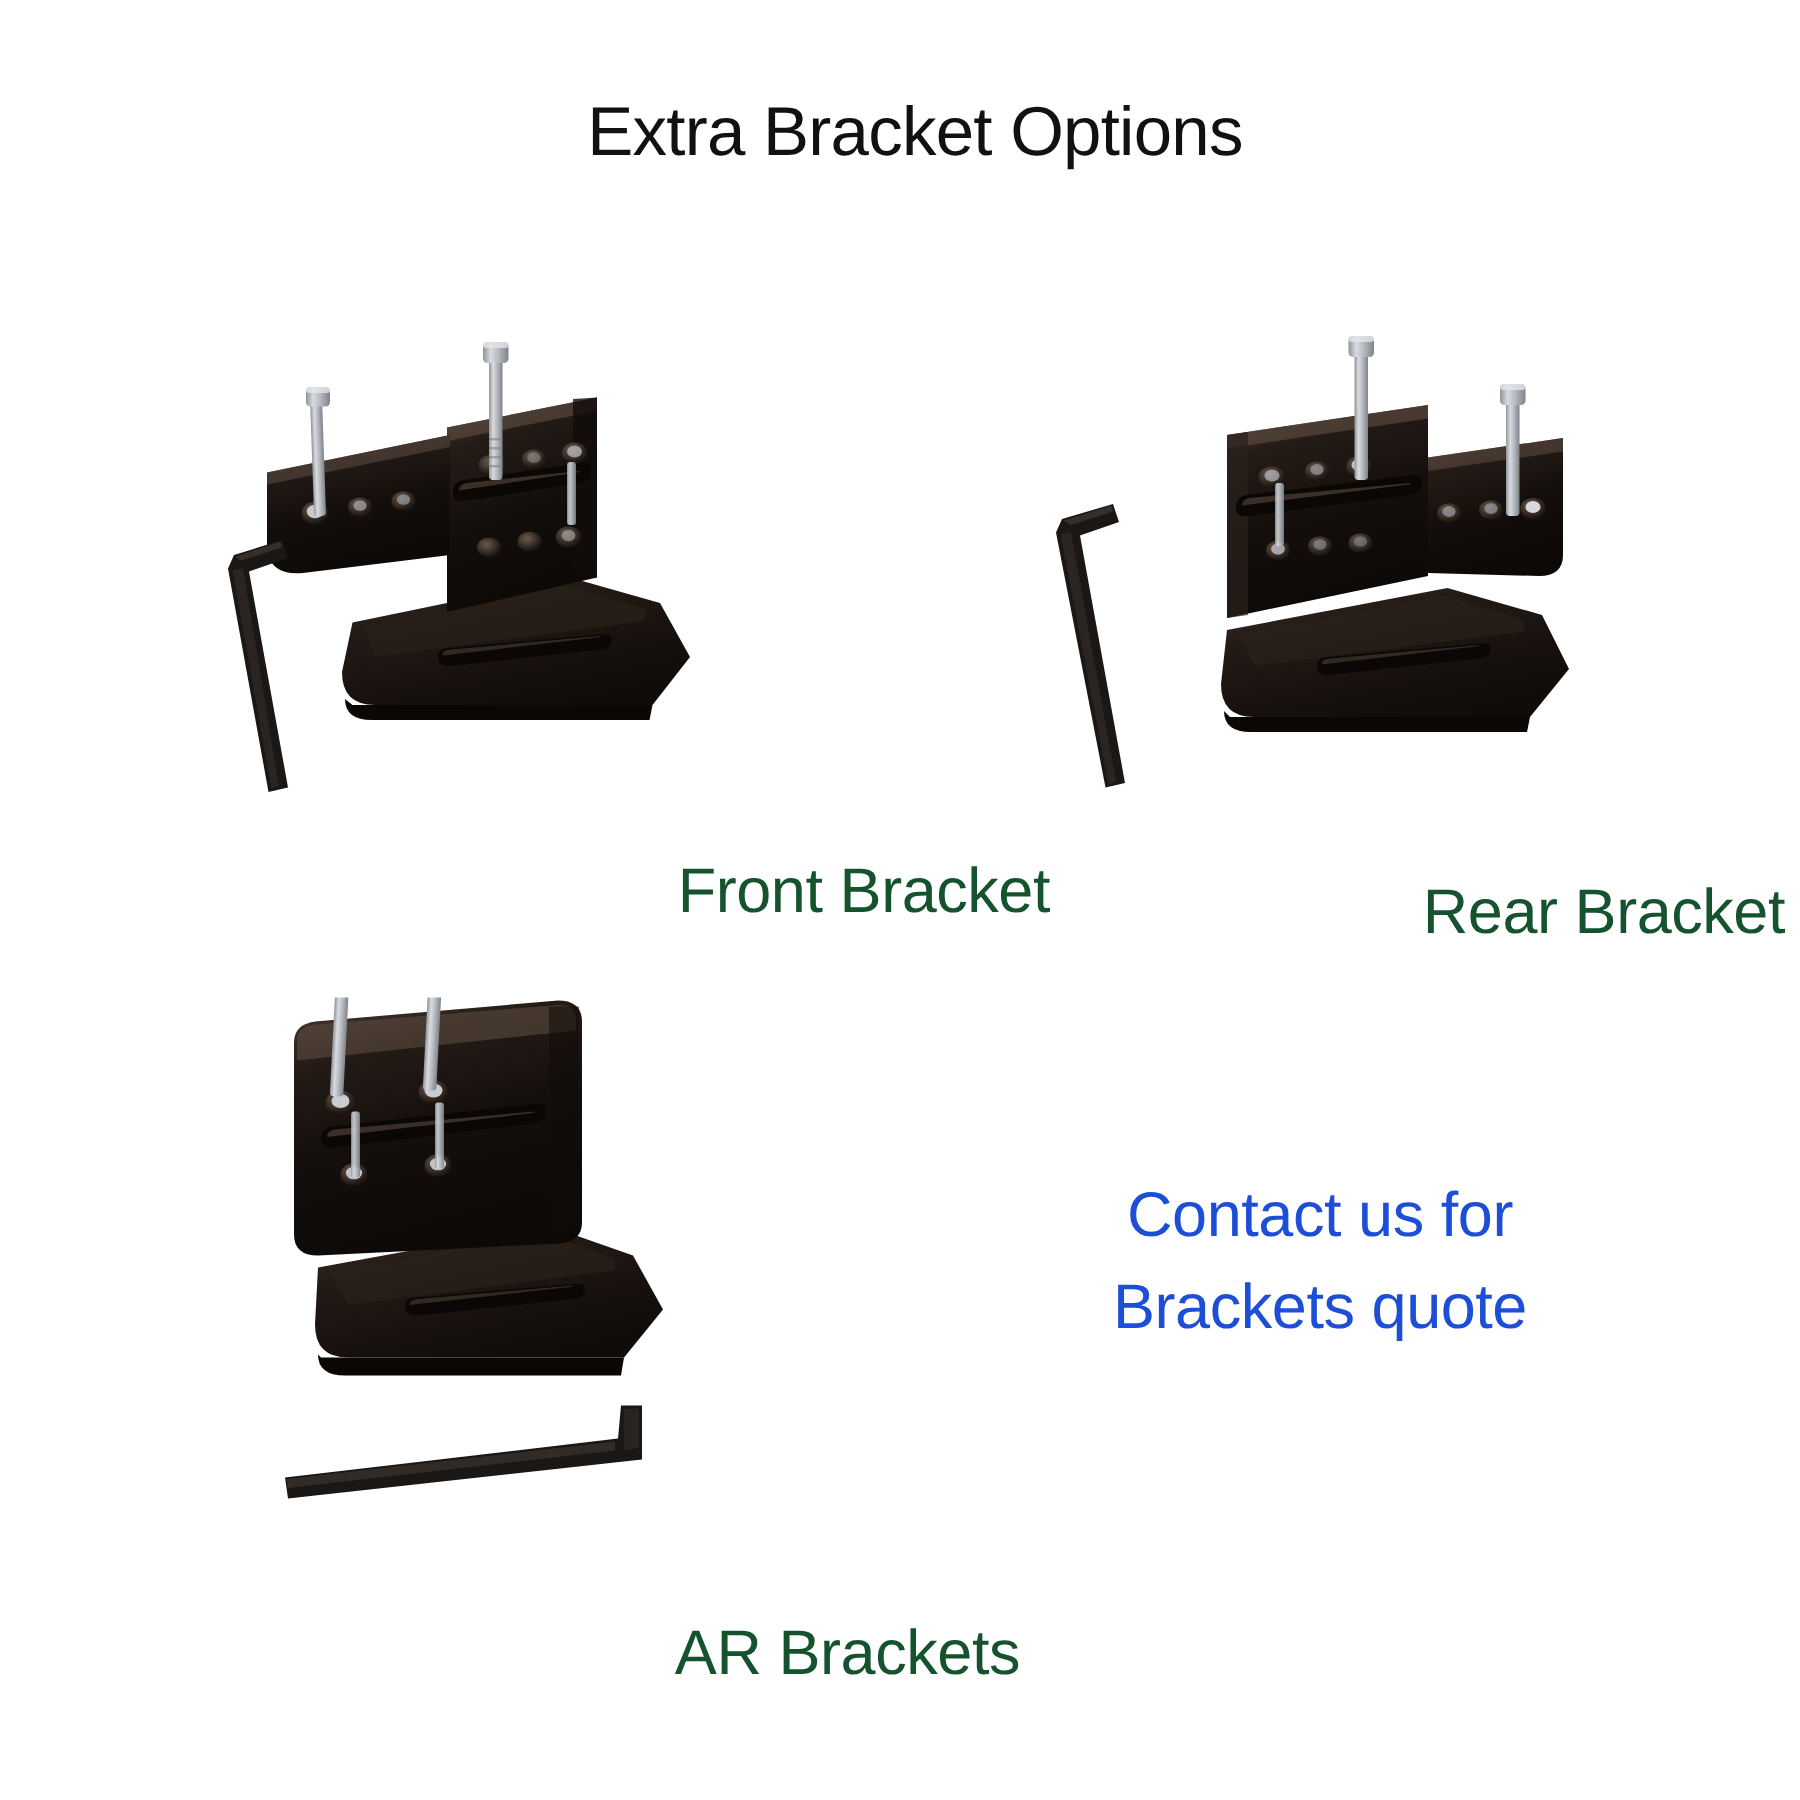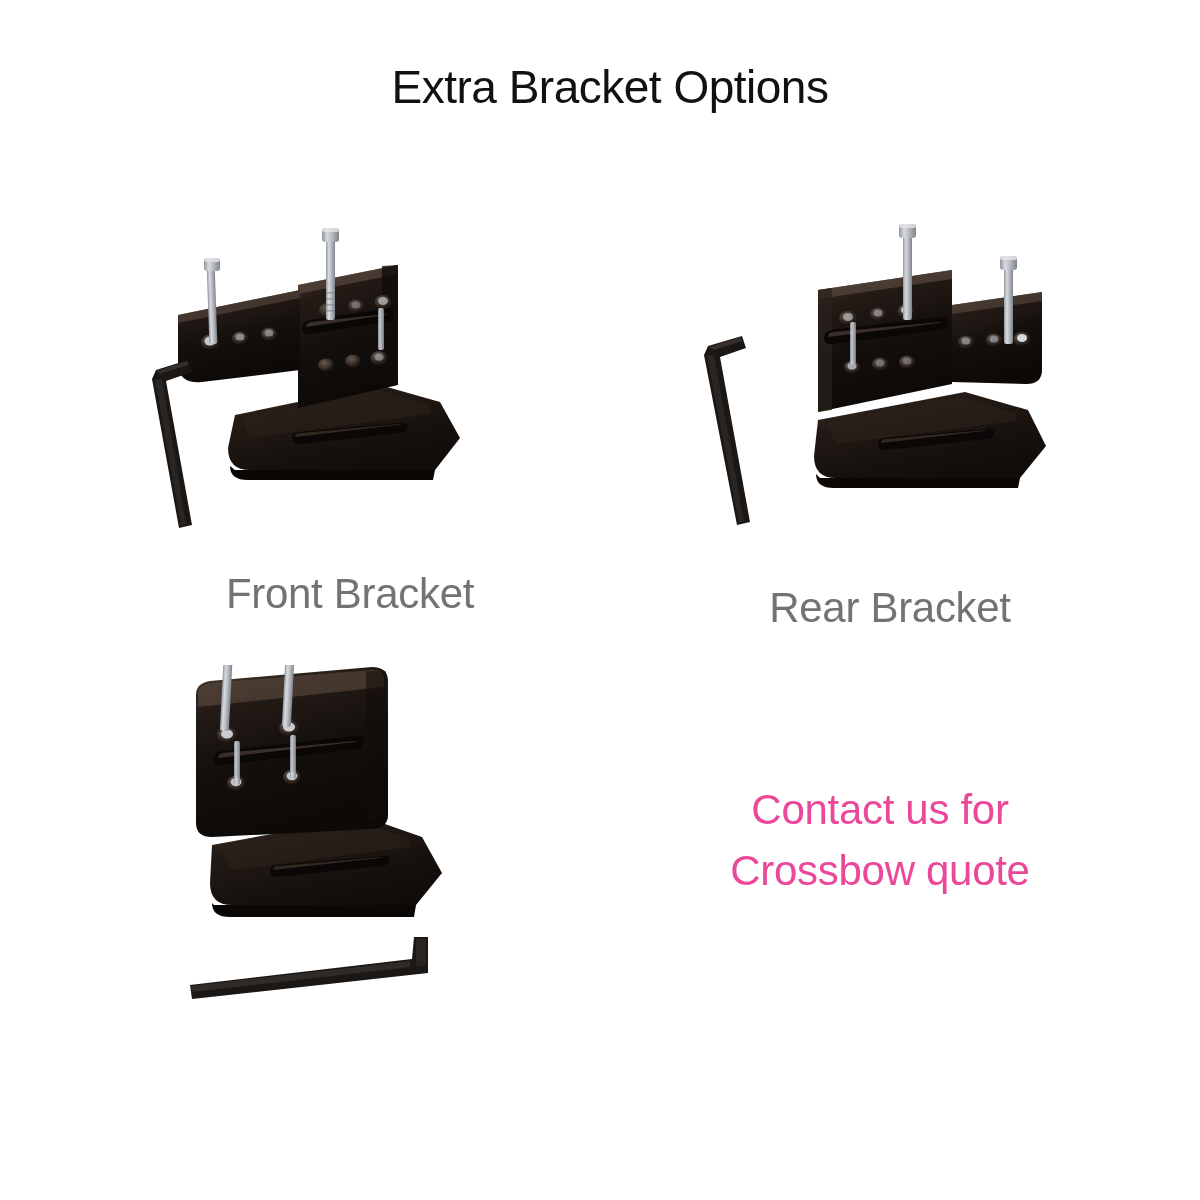--- a/index.html
+++ b/index.html
@@ -18,29 +18,29 @@
     position:absolute;left:0;top:62px;width:1200px;
     text-align:center;
     font-size:46px;font-weight:400;letter-spacing:-0.5px;
     color:#111;
     line-height:1.1;
     margin-left:10px;
   }
 
   
   .caption{
-    position:absolute;width:100%;text-align:center;
-    font-size:42px;font-weight:400;color:#737373;letter-spacing:-0.3px;
+    position:absolute;width:100%;text-align:right;
+    font-size:42px;font-weight:400;color:#14532d;letter-spacing:-0.3px;
     white-space:nowrap;
   }
 
   .contact-block{
     position:absolute;left:640px;top:780px;width:480px;
     text-align:center;
-    font-size:42px;line-height:1.45;color:#ec4899;letter-spacing:-0.3px;
+    font-size:42px;line-height:1.45;color:#1d4ed8;letter-spacing:-0.3px;
   }
   .contact-block div{white-space:nowrap;}
 
   
   .photo{position:absolute;}
   .photo svg{display:block;}
 </style>
 </head>
 <body>
 
@@ -330,19 +330,20 @@
         <rect x="130" y="70" width="6" height="44" rx="2" fill="url(#boltC)" opacity="0.9"></rect>
       </g>
 
       <g>
         <path d="M30,320 L252,294 L254,272 L268,272 L268,308 L32,334 Z" fill="#1a1714"></path>
         <path d="M31,321 L250,296 L250,302 L32,327 Z" fill="#3a332e" opacity="0.75"></path>
         <path d="M256,274 L266,274 L266,300 L256,302 Z" fill="#322b27" opacity="0.7"></path>
       </g>
     </svg>
   </div>
+  <div class="caption" style="left:0px;top:1078px;width:680px;">AR Brackets</div>
 
   <div class="contact-block">
     <div>Contact us for</div>
-    <div>Crossbow quote</div>
+    <div>Brackets quote</div>
   </div>
 
 </div>
 
 </body></html>

